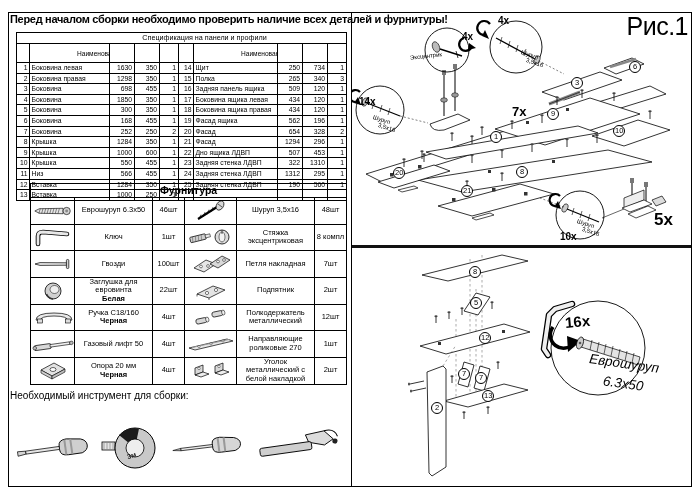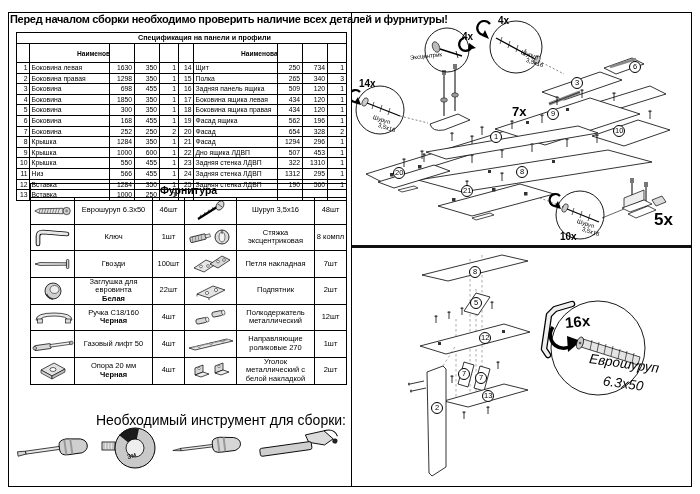--- a/index.html
+++ b/index.html
@@ -9,34 +9,34 @@
   .vdiv{position:absolute;left:351px;top:12px;width:1.4px;height:475px;background:#000;}
   .hdiv{position:absolute;left:352px;top:245px;width:339px;height:3px;background:#111;}
 
   .sheet-title{position:absolute;left:10px;top:13px;width:336px;text-align:center;
     font-size:11px;font-weight:bold;letter-spacing:-0.3px;white-space:nowrap;}
 
   table{border-collapse:collapse;table-layout:fixed;}
   td,th{border:0.8px solid #000;padding:0 1px;overflow:hidden;}
 
   .spec{position:absolute;left:16px;top:32px;width:330px;font-size:6.8px;}
-  .spec th{font-weight:bold;text-align:center;height:9.5px;line-height:9px;font-size:6.6px;padding-left:47px;}
+  .spec th{font-weight:normal;text-align:center;height:9.5px;line-height:9px;font-size:6.6px;padding-left:47px;}
   .spec .cap{font-size:7.2px;height:10px;line-height:10px;text-align:center;}
   .spec td{height:9.6px;line-height:9.4px;white-space:nowrap;}
   .spec .c-pos{text-align:right;padding-right:1.5px;}
   .spec .c-name{text-align:left;padding-left:1.5px;}
   .spec .c-num{text-align:right;padding-right:2px;}
 
   .furn{position:absolute;left:30px;top:183px;width:316px;font-size:7.5px;text-align:center;border-radius:24px;}
   .furn .cap{font-size:10.5px;height:13px;line-height:13px;text-align:center;}
   .furn td{height:25.6px;line-height:1.15;vertical-align:middle;}
   .furn .fname2{font-weight:bold;}
   .furn .icell svg{display:block;margin:0 auto;}
 
-  .tools-label{position:absolute;left:10px;top:412px;width:336px;text-align:right;font-size:14px;}
+  .tools-label{position:absolute;left:10px;top:390px;width:336px;text-align:left;font-size:10px;}
   .tools-row{position:absolute;left:14px;top:423px;width:324px;height:54px;
     display:flex;justify-content:space-between;align-items:center;}
   .tool{position:relative;display:inline-block;}
   .tape-label{position:absolute;left:26px;top:30px;font-size:7px;font-weight:bold;
     transform:rotate(-18deg);color:#222;}
 
   .figpane{position:absolute;overflow:hidden;}
   .fig1{left:352px;top:12px;width:340px;height:233px;}
   .fig2{left:352px;top:249px;width:340px;height:238px;}
   .figpane svg{position:absolute;left:0;top:0;}
@@ -608,26 +608,27 @@
       <line x1="280" y1="170" x2="280" y2="198" stroke="#000" stroke-width="1"></line>
       <line x1="294" y1="174" x2="294" y2="202" stroke="#000" stroke-width="1"></line>
       <rect x="278" y="166" width="4" height="5" fill="#777"></rect>
         <rect x="292" y="170" width="4" height="5" fill="#777"></rect>
       <polygon points="272,186 292,178 292,188 272,196" fill="#eee" stroke="#000" stroke-width="0.7"></polygon>
       <polygon points="270,196 292,188 300,192 278,200" fill="#fff" stroke="#000" stroke-width="0.7"></polygon>
       <path d="M300,188 l10,-4 l4,6 l-10,4 z" fill="#ddd" stroke="#000" stroke-width="0.7"></path>
       <polygon points="276,202 296,194 304,198 284,206" fill="#fff" stroke="#000" stroke-width="0.7"></polygon>
       <line x1="250" y1="206" x2="272" y2="197" stroke="#000" stroke-width="0.6"></line>
     </svg>
+    <span class="fig-title lbl" style="right:4px;top:0px;">Рис.1</span>
     <span class="lbl qty-s" style="left:110px;top:19px;">4х</span>
     <span class="lbl" style="left:58px;top:41px;font-size:6px;transform:rotate(-6deg);">Эксцентрик</span>
     <span class="lbl qty-s" style="left:146px;top:3px;">4х</span>
     <span class="lbl scr-lbl" style="left:170px;top:37px;">Шуруп</span>
     <span class="lbl scr-lbl" style="left:175px;top:45px;">3,5х16</span>
-    <span class="lbl qty-s" style="left:7px;top:66px;">14х</span>
+    <span class="lbl qty-s" style="left:7px;top:84px;">14х</span>
     <span class="lbl scr-lbl" style="left:22px;top:102px;">Шуруп</span>
     <span class="lbl scr-lbl" style="left:27px;top:110px;">3,5х16</span>
     <span class="lbl qty-m" style="left:112px;top:92px;">7х</span>
     <span class="lbl qty-s" style="left:208px;top:176px;margin-top:43px;">10х</span>
     <span class="lbl scr-lbl" style="left:226px;top:206px;">Шуруп</span>
     <span class="lbl scr-lbl" style="left:231px;top:214px;">3,5х16</span>
     <span class="lbl qty-l" style="left:302px;top:198px;">5х</span>
     <span class="badge" style="left:219px;top:65px;">3</span>
     <span class="badge" style="left:277px;top:49px;">6</span>
     <span class="badge" style="left:195px;top:96px;">9</span>

